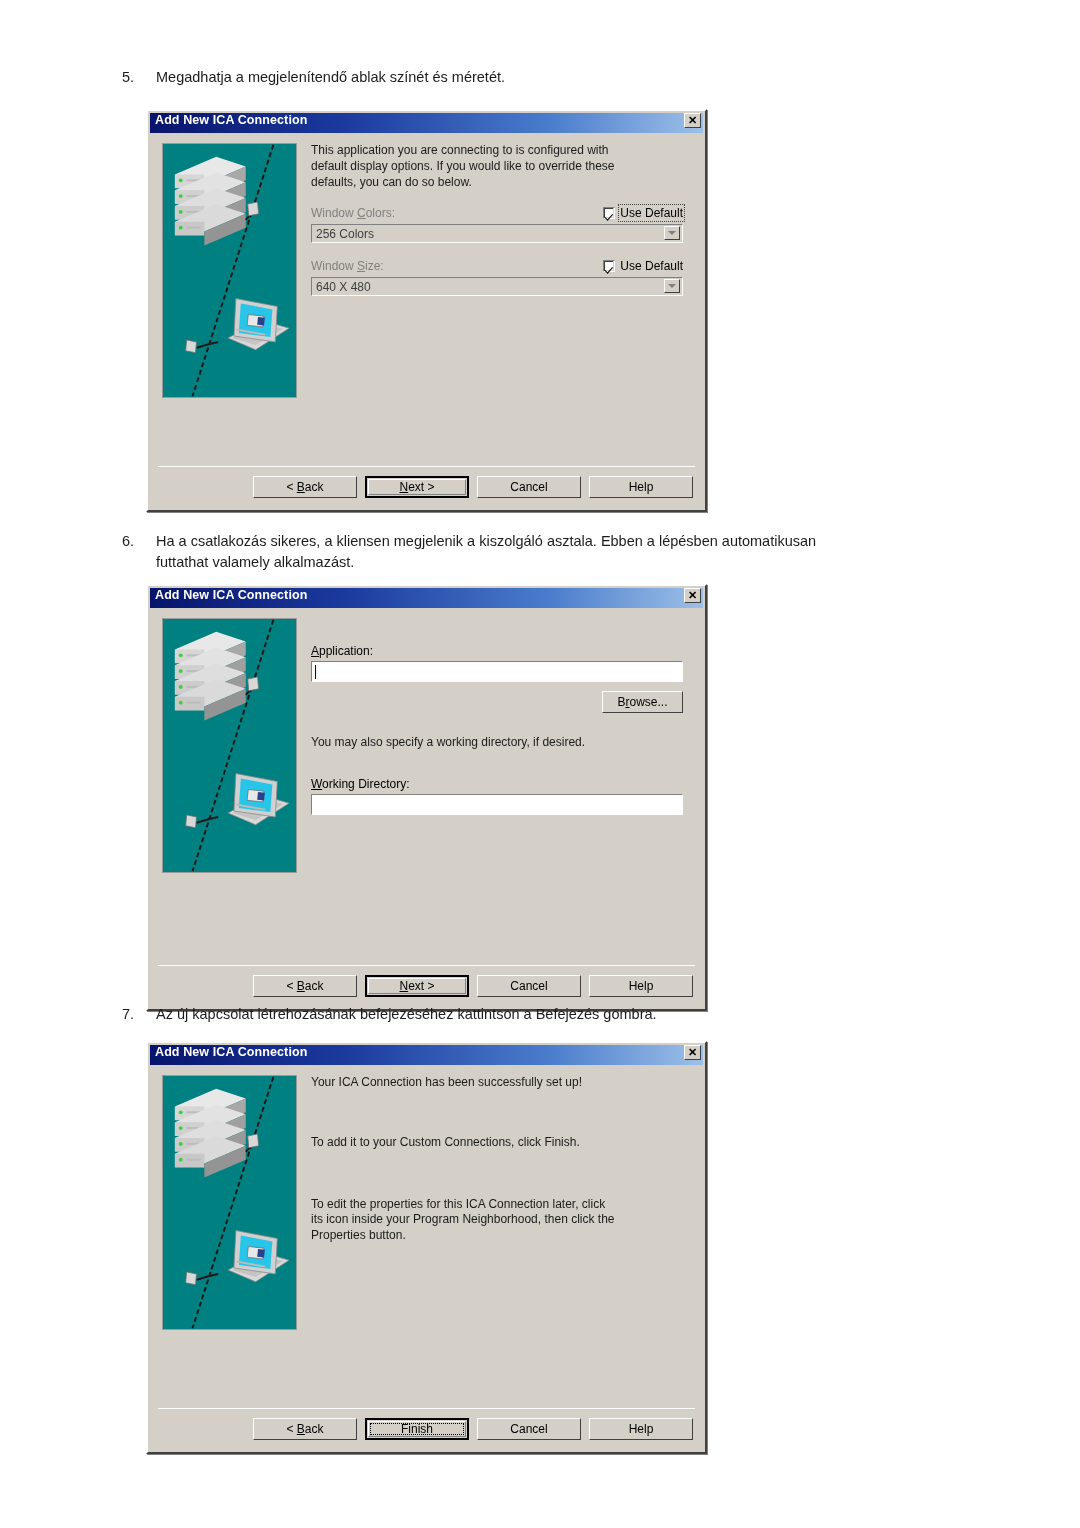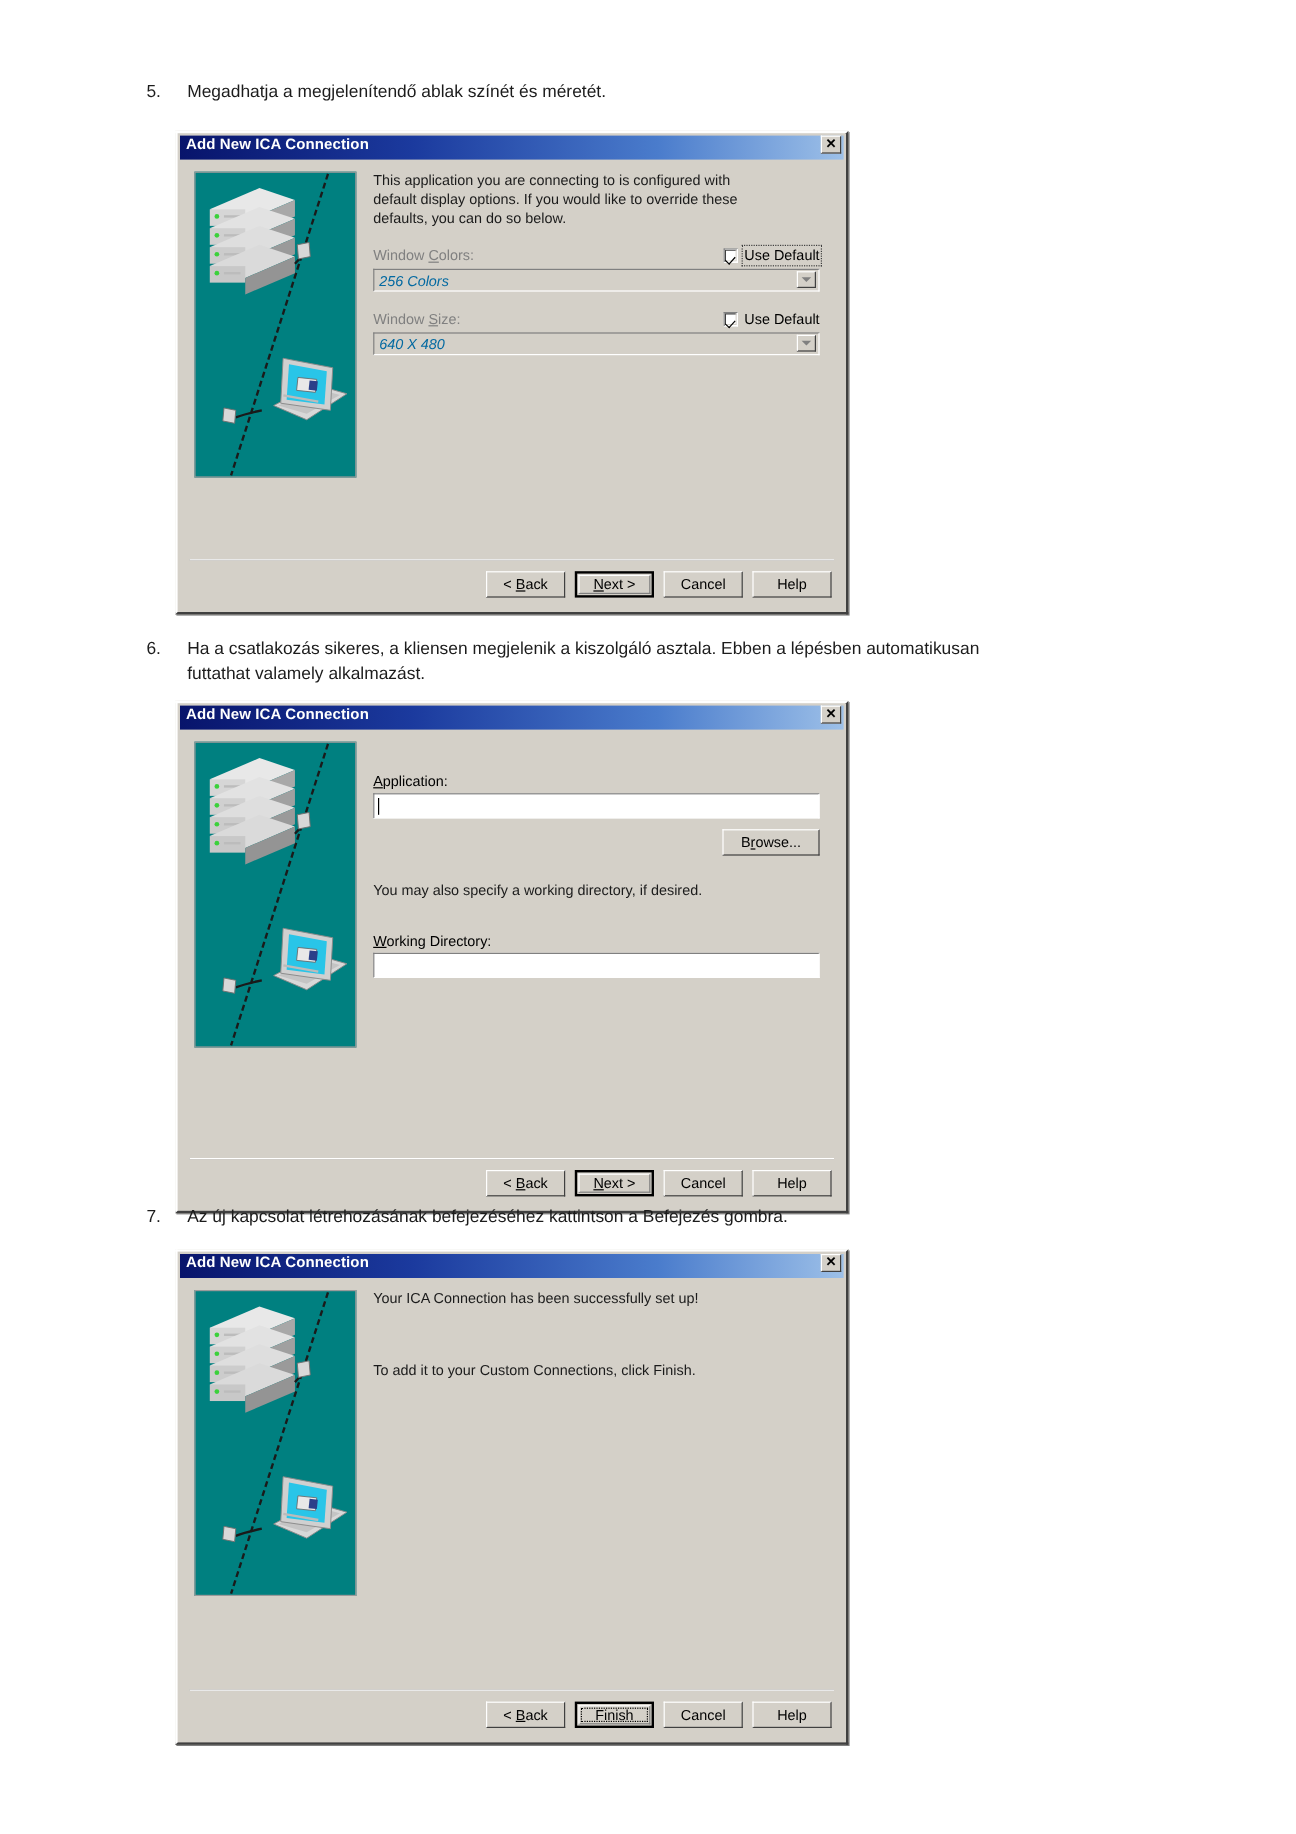--- a/index.html
+++ b/index.html
@@ -107,23 +107,22 @@
   .combo {
     margin-top:4px;
     height:19px;
     background:#d4d0c8;
     border-top:1.5px solid #808080;
     border-left:1.5px solid #808080;
     border-right:1.5px solid #ffffff;
     border-bottom:1.5px solid #ffffff;
     display:flex; align-items:center;
     padding-left:4px;
-    font-size:12px; color:#0369a1;
+    font-size:12px; color:#404040;
     position:relative;
-    font-style:italic;
   }
   .combo-arrow {
     position:absolute; right:2px; top:1px;
     width:16px; height:14px;
     background:#d4d0c8;
     border-top:1.5px solid #ffffff;
     border-left:1.5px solid #ffffff;
     border-right:1.5px solid #404040;
     border-bottom:1.5px solid #404040;
     display:flex; align-items:center; justify-content:center;
@@ -171,21 +170,21 @@
   
   .divider {
     height:1px; background:#808080;
     border-bottom:1px solid #ffffff;
     margin:0 10px;
   }
   .footer {
     display:flex; justify-content:flex-end; gap:8px;
     padding:9px 12px 12px 0;
   }
-  .btn-nav { width:66px; }
+  .btn-nav { width:104px; }
   .btn-nav.default {
     border:2px solid #000000;
     position:relative;
   }
   .btn-nav.default .inner {
     position:absolute; inset:1px;
     background:#d4d0c8;
     border-top:1.5px solid #ffffff;
     border-left:1.5px solid #ffffff;
     border-right:1.5px solid #808080;
@@ -488,20 +487,23 @@
           </g>
           <rect x="22" y="29" width="30" height="2" fill="#bbb" transform="rotate(10 37 30)"></rect>
         </g>
         <path d="M56 200 Q 42 203 34 206" stroke="#1a1a1a" stroke-width="2" fill="none"></path>
         <polygon points="24,198 34,200 33,211 23,209" fill="#d8d8d8" stroke="#707070" stroke-width="0.8"></polygon>
       </svg>
     </div>
     <div class="content">
       <div class="para">Your ICA Connection has been successfully set up!</div>
       <div class="para" style="margin-top:44px;">To add it to your Custom Connections, click Finish.</div>
+      <div class="para" style="margin-top:46px;">To edit the properties for this ICA Connection later, click
+its icon inside your Program Neighborhood, then click the
+Properties button.</div>
     </div>
   </div>
   <div class="divider" style="margin-top:78px;"></div>
   <div class="footer">
     <span class="btn btn-nav">
       <span class="lbl"><span>&lt; </span><u>B</u><span>ack</span></span>
     </span>
     <span class="btn btn-nav default focusring">
       <span class="inner"></span>
       <span class="lbl">Finish</span>

